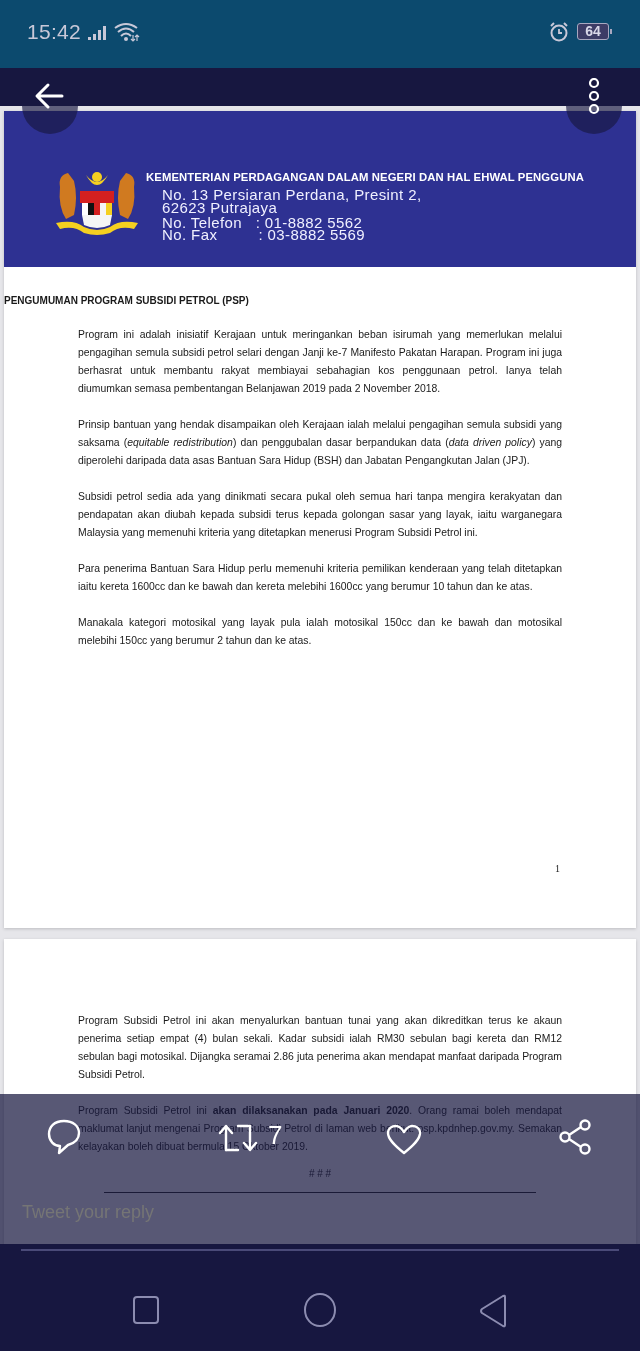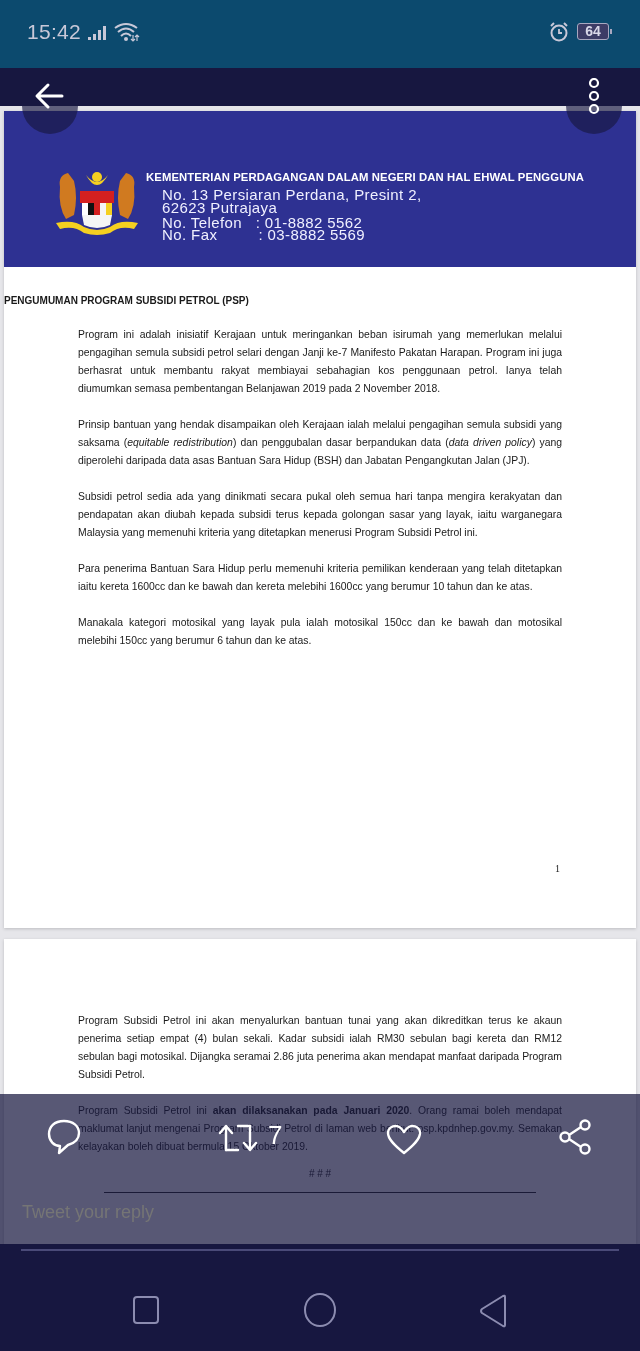--- a/index.html
+++ b/index.html
@@ -104,21 +104,21 @@
       <div class="banner-line" style="top:115px; white-space:pre">No. Fax         : 03-8882 5569</div>
     </div>
 
     <div class="doc-heading">PENGUMUMAN PROGRAM SUBSIDI PETROL (PSP)</div>
 
     <div class="doc-body" style="top:215px">
       <p class="para">Program ini adalah inisiatif Kerajaan untuk meringankan beban isirumah yang memerlukan melalui pengagihan semula subsidi petrol selari dengan Janji ke-7 Manifesto Pakatan Harapan. Program ini juga berhasrat untuk membantu rakyat membiayai sebahagian kos penggunaan petrol. Ianya telah diumumkan semasa pembentangan Belanjawan 2019 pada 2 November 2018.</p>
       <p class="para"><span>Prinsip bantuan yang hendak disampaikan oleh Kerajaan ialah melalui pengagihan semula subsidi yang saksama (</span><i>equitable redistribution</i><span>) dan penggubalan dasar berpandukan data (</span><i>data driven policy</i><span>) yang diperolehi daripada data asas Bantuan Sara Hidup (BSH) dan Jabatan Pengangkutan Jalan (JPJ).</span></p>
       <p class="para">Subsidi petrol sedia ada yang dinikmati secara pukal oleh semua hari tanpa mengira kerakyatan dan pendapatan akan diubah kepada subsidi terus kepada golongan sasar yang layak, iaitu warganegara Malaysia yang memenuhi kriteria yang ditetapkan menerusi Program Subsidi Petrol ini.</p>
       <p class="para">Para penerima Bantuan Sara Hidup perlu memenuhi kriteria pemilikan kenderaan yang telah ditetapkan iaitu kereta 1600cc dan ke bawah dan kereta melebihi 1600cc yang berumur 10 tahun dan ke atas.</p>
-      <p class="para">Manakala kategori motosikal yang layak pula ialah motosikal 150cc dan ke bawah dan motosikal melebihi 150cc yang berumur 6 tahun dan ke atas.</p>
+      <p class="para">Manakala kategori motosikal yang layak pula ialah motosikal 150cc dan ke bawah dan motosikal melebihi 150cc yang berumur 2 tahun dan ke atas.</p>
     </div>
 
     <div class="page-num">1</div>
   </div>
 
   <div class="page page2">
     <div class="doc-body" style="top:73px">
       <p class="para">Program Subsidi Petrol ini akan menyalurkan bantuan tunai yang akan dikreditkan terus ke akaun penerima setiap empat (4) bulan sekali. Kadar subsidi ialah RM30 sebulan bagi kereta dan RM12 sebulan bagi motosikal. Dijangka seramai 2.86 juta penerima akan mendapat manfaat daripada Program Subsidi Petrol.</p>
       <p class="para"><span>Program Subsidi Petrol ini </span><b>akan dilaksanakan pada Januari 2020</b><span>. Orang ramai boleh mendapat maklumat lanjut mengenai Program Subsidi Petrol di laman web berikut: psp.kpdnhep.gov.my. Semakan kelayakan boleh dibuat bermula 15 Oktober 2019.</span></p>
     </div>

